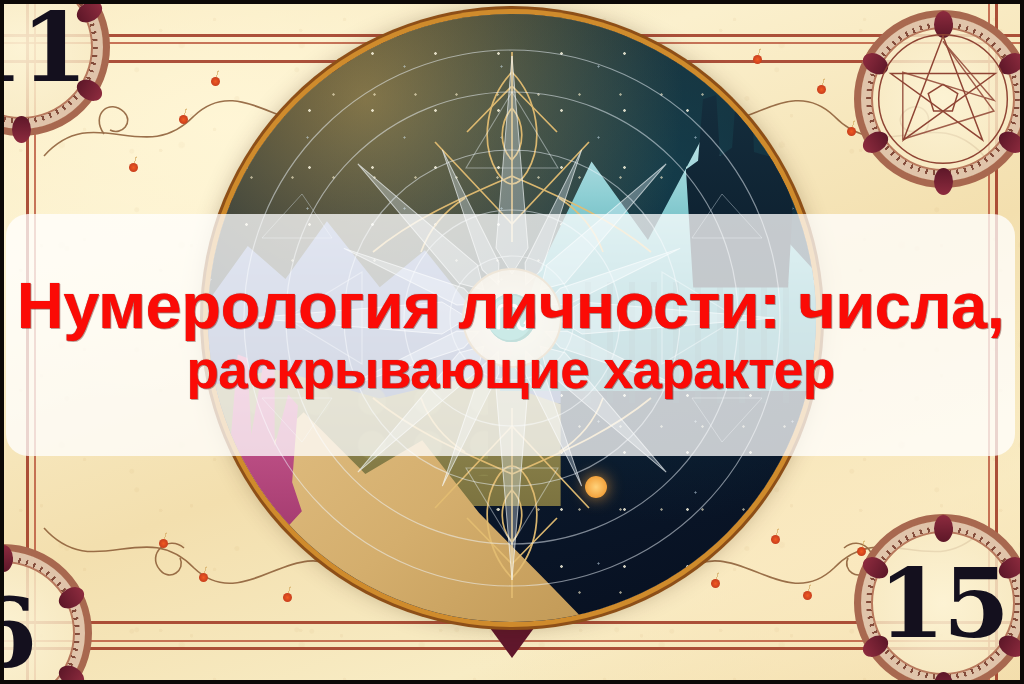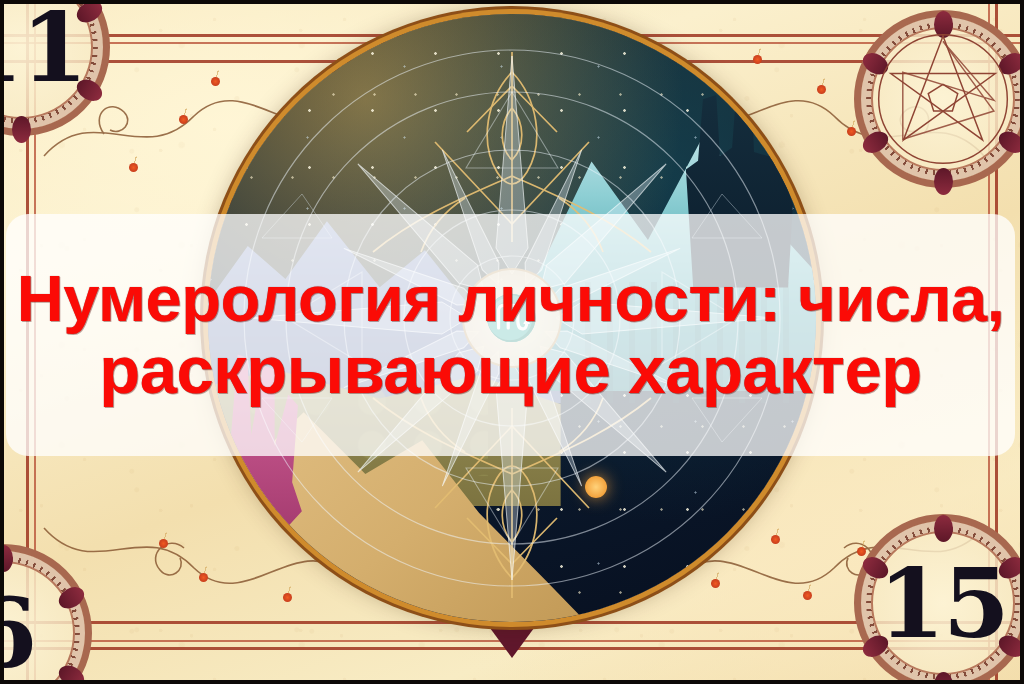--- a/index.html
+++ b/index.html
@@ -142,21 +142,21 @@
   
   #band{position:absolute;left:6px;top:214px;width:1009px;height:242px;
          background:rgba(255,255,255,.76);
          border-radius:22px;
          z-index:40;
          display:flex;flex-direction:column;align-items:center;justify-content:center;}
   .title-line{color:#fb0b06;font-weight:700;white-space:nowrap;
     text-shadow:0 0 1px rgba(60,0,0,.55), 1px 1px 0 rgba(90,10,0,.35);
     font-family:"Liberation Sans", sans-serif;}
   #title-1{font-size:67px;line-height:1.02;letter-spacing:-.5px;}
-  #title-2{font-size:67px;line-height:1.02;letter-spacing:-.5px;margin-top:4px;text-align:center;}
+  #title-2{font-size:53px;line-height:1.02;letter-spacing:-.5px;margin-top:4px;text-align:center;}
 </style>
 </head>
 <body>
 
 <div id="poster">
 
   <div id="parchment">
     <div id="grain"></div>
 
     <div class="rule" style="top:30px;"></div>

